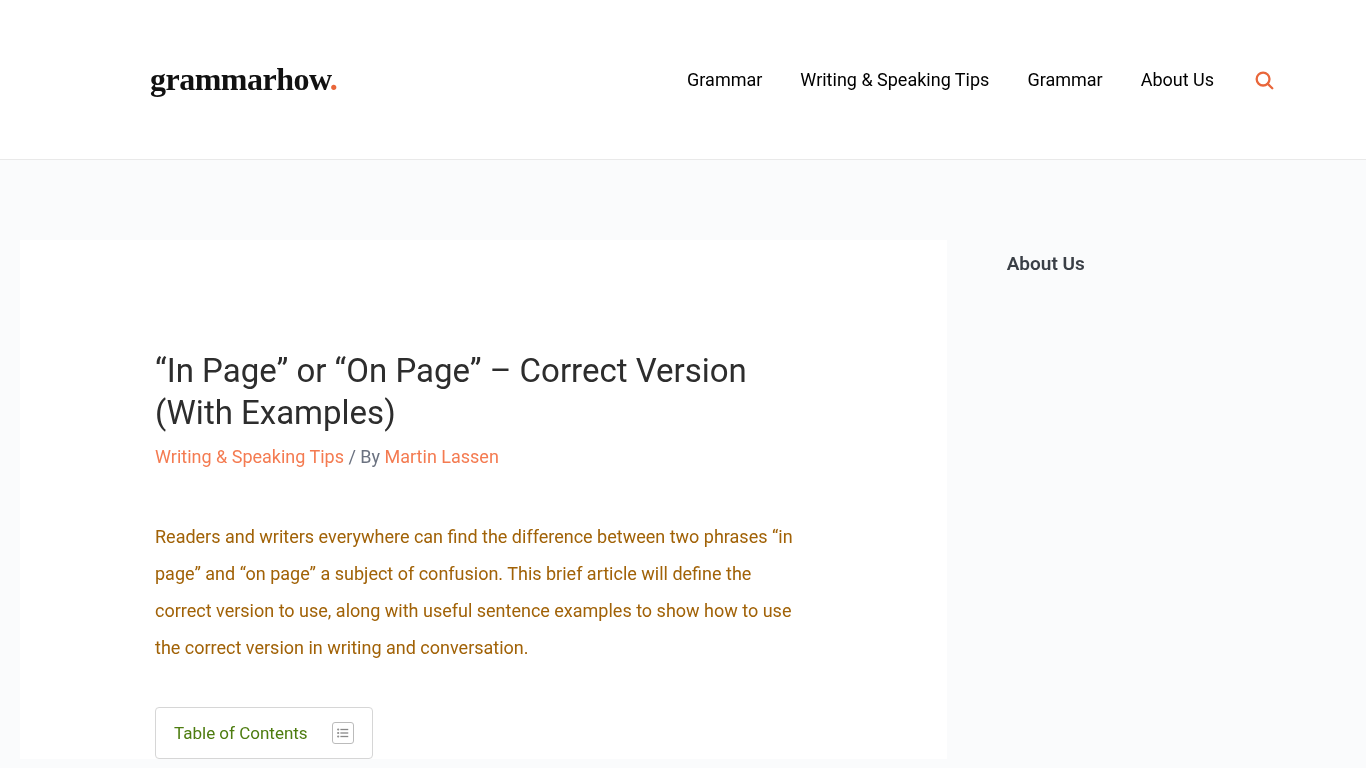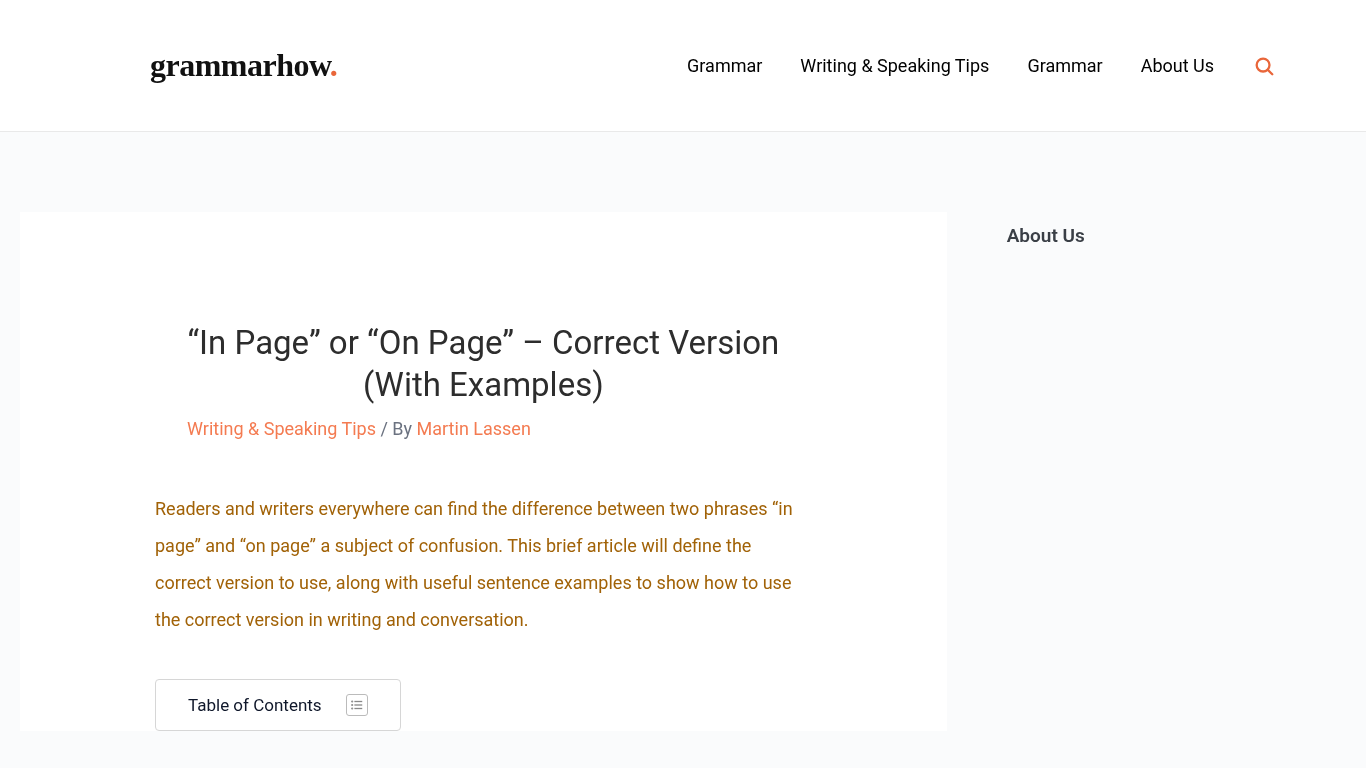--- a/index.html
+++ b/index.html
@@ -7,21 +7,21 @@
     font-family: -apple-system, BlinkMacSystemFont, "Segoe UI", Roboto, Helvetica, Arial, sans-serif;
     background: #fafbfc;
     color: #3a3a3a;
     width: 1366px;
     height: 768px;
     overflow: hidden;
   }
   header {
     background: #ffffff;
     border-bottom: 1px solid #e9e9e9;
-    height: 132px;
+    height: 160px;
     display: flex;
     align-items: center;
     justify-content: space-between;
     padding: 0 90px 0 150px;
   }
   .logo {
     font-family: Georgia, "Times New Roman", serif;
     font-size: 32px;
     font-weight: 700;
     color: #111;
@@ -59,40 +59,39 @@
     margin-left: 0;
     width: 928px;
     padding: 110px 135px 0 135px;
   }
   h1 {
     font-size: 33px;
     font-weight: 400;
     color: #2d2d2d;
     line-height: 1.28;
     margin-bottom: 12px;
-    text-align: center;
   }
-  .meta { font-size: 18px; margin-bottom: 52px; margin-left: 32px; }
+  .meta { font-size: 18px; margin-bottom: 52px; }
   .meta a { color: #f47b51; text-decoration: none; }
   .meta .sep { color: #6b7280; }
   .intro {
     font-size: 18px;
     line-height: 2.05;
     color: #a16207;
     margin-bottom: 40px;
   }
   .toc {
     display: inline-flex;
     align-items: center;
     gap: 24px;
     border: 1px solid #d6d6d6;
     border-radius: 4px;
-    padding: 14px 32px;
+    padding: 14px 18px;
     font-size: 17px;
-    color: #0f172a;
+    color: #4d7c0f;
     background: #fff;
   }
   .toc-toggle {
     width: 22px;
     height: 22px;
     border: 1px solid #bbb;
     border-radius: 3px;
     display: inline-flex;
     align-items: center;
     justify-content: center;

